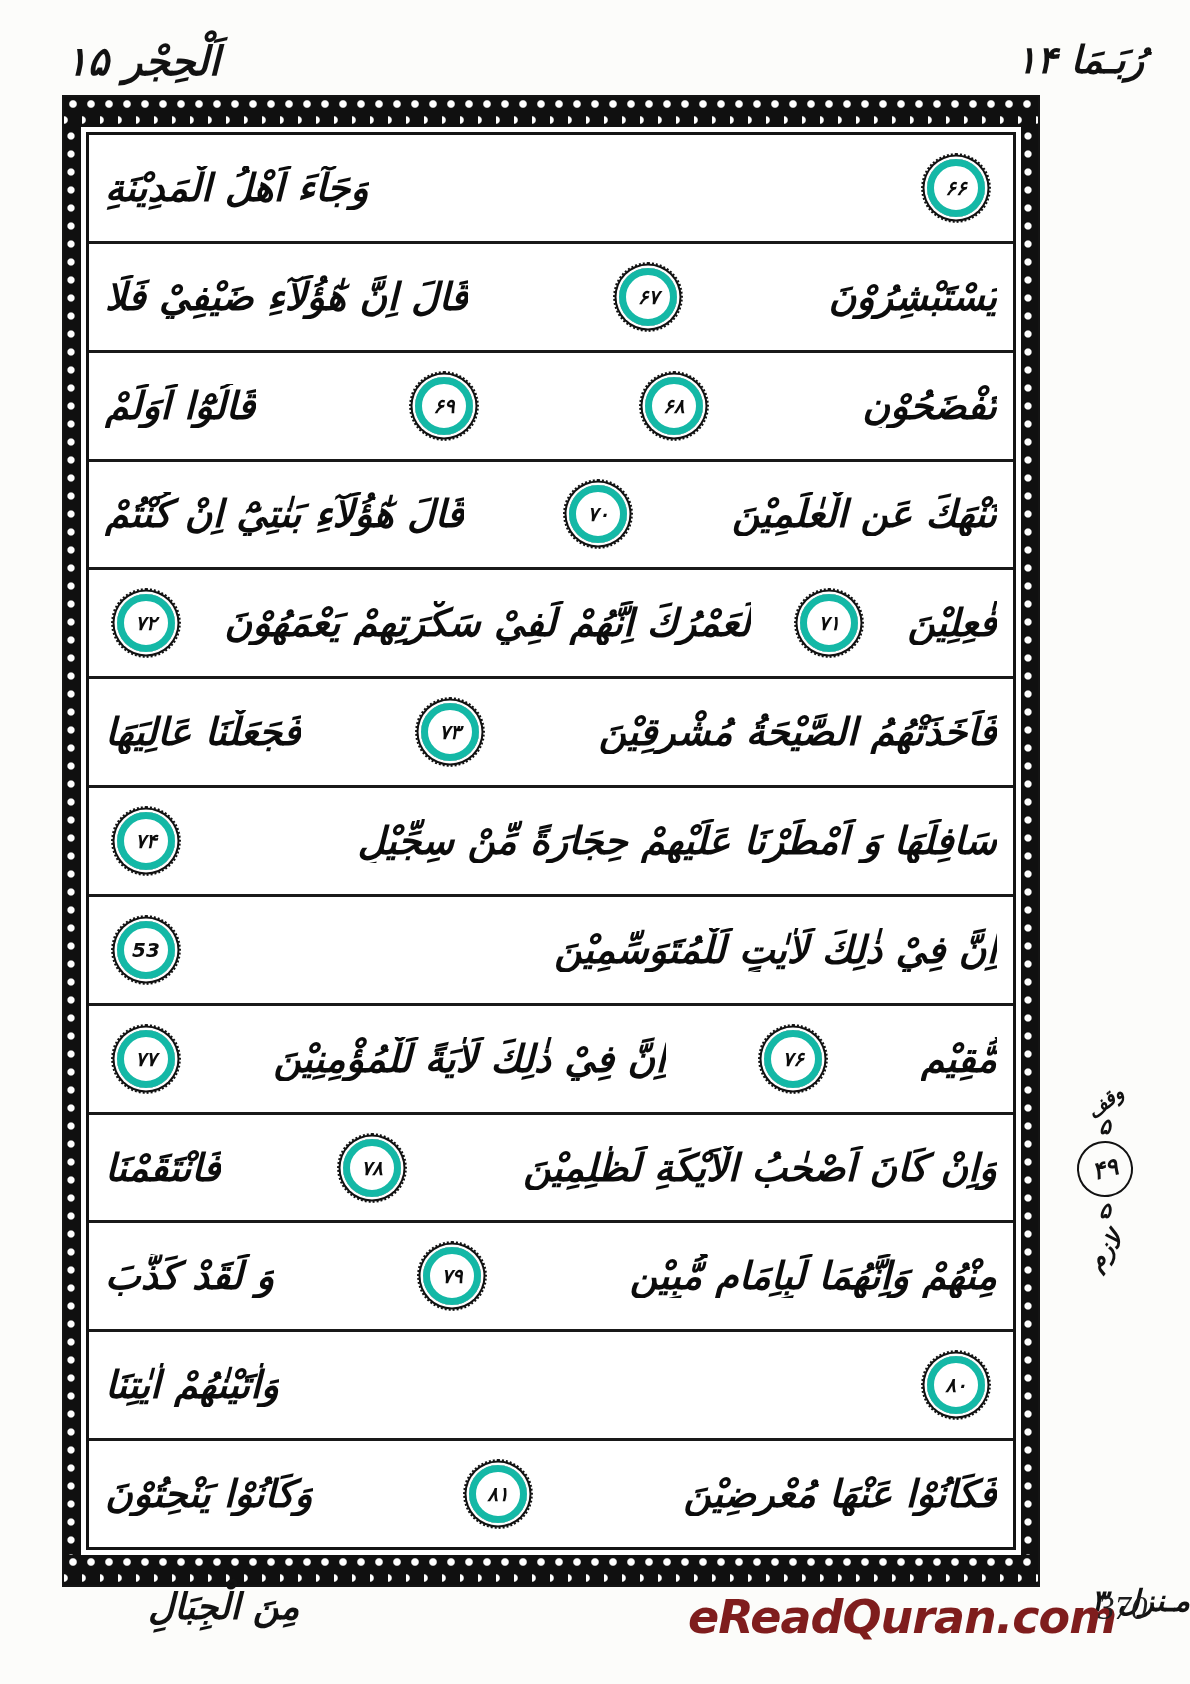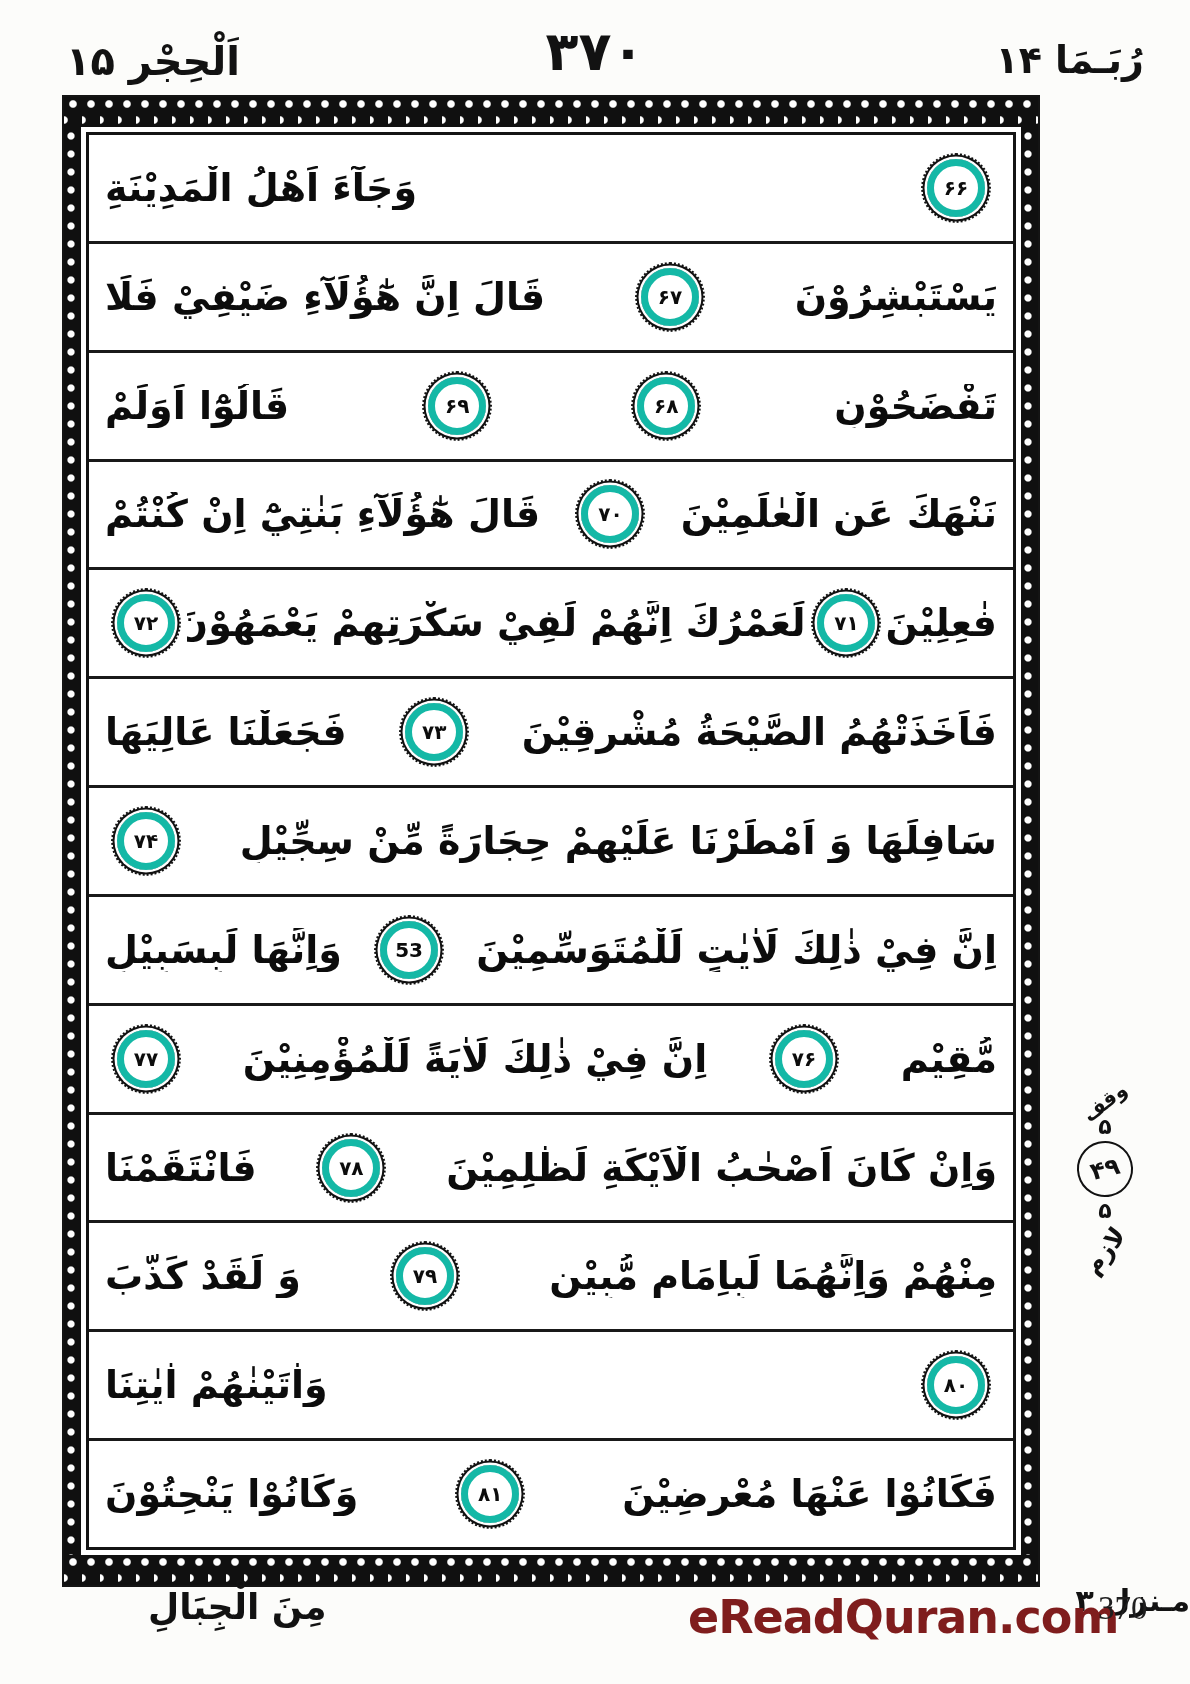--- a/index.html
+++ b/index.html
@@ -1,20 +1,20 @@
 <!DOCTYPE html>
 <html lang="ar"><head>
 <meta charset="utf-8">
 <style>
   html,body{margin:0;padding:0;}
   body{background:#ffffff;}
   .page{
     position:relative; width:1190px; height:1684px;
     background:#fcfcfa; overflow:hidden;
-    font-family:"DejaVu Sans", sans-serif; color:#121212;
+    font-family:"DejaVu Sans", sans-serif; color:#121212;font-style:italic;
   }
   
   .hdr{position:absolute; font-weight:bold; direction:rtl; white-space:nowrap;}
   #surah-label{left:66px; top:38px; font-size:40px;}
   #page-no-ar{left:0; right:0; top:20px; text-align:center; font-size:54px;}
   #juz-label{right:46px; top:38px; font-size:38px;}
 
   
   #frame{
     position:absolute; left:62px; top:95px; width:978px; height:1492px;
@@ -80,21 +80,20 @@
   #manzil{position:absolute; left:0; right:0; top:1583px; font-size:30px; font-weight:bold; direction:rtl;}
   #site{position:absolute; left:688px; top:1590px; font-size:46px; font-weight:bold; letter-spacing:-1px;}
   #page-no{position:absolute; left:1098px; top:1590px; font-size:33px; font-family:"Liberation Serif", serif; color:#1f1f1f;}
 </style>
 </head>
 <body>
 
 <div class="page">
 
   <div class="hdr" id="surah-label">اَلْحِجْر ۱۵</div>
-  <div class="hdr" id="page-no-ar">۳۷۰</div>
   <div class="hdr" id="juz-label">رُبَـمَا ۱۴</div>
 
   <div id="frame">
     <div class="band-h"></div>
     <div id="frame-mid">
       <div class="band-v"></div>
       <div id="inner-wrap">
         <div id="lines">
             <div class="row">
               <span class="verse-marker">۶۶</span>
@@ -127,21 +126,20 @@
               <span class="verse-marker">۷۳</span>
               <span class="ayah-text">فَجَعَلْنَا عَالِيَهَا</span>
             </div>
             <div class="row">
               <span class="ayah-text">سَافِلَهَا وَ اَمْطَرْنَا عَلَيْهِمْ حِجَارَةً مِّنْ سِجِّيْلٍ</span>
               <span class="verse-marker">۷۴</span>
             </div>
             <div class="row">
               <span class="ayah-text">اِنَّ فِيْ ذٰلِكَ لَاٰيٰتٍ لِّلْمُتَوَسِّمِيْنَ</span>
               <span class="verse-marker">53</span>
-              <span class="ayah-text">وَاِنَّهَا لَبِسَبِيْلٍ</span>
             </div>
             <div class="row">
               <span class="ayah-text">مُّقِيْمٍ</span>
               <span class="verse-marker">۷۶</span>
               <span class="ayah-text">اِنَّ فِيْ ذٰلِكَ لَاٰيَةً لِّلْمُؤْمِنِيْنَ</span>
               <span class="verse-marker">۷۷</span>
             </div>
             <div class="row">
               <span class="ayah-text">وَاِنْ كَانَ اَصْحٰبُ الْاَيْكَةِ لَظٰلِمِيْنَ</span>
               <span class="verse-marker">۷۸</span>

